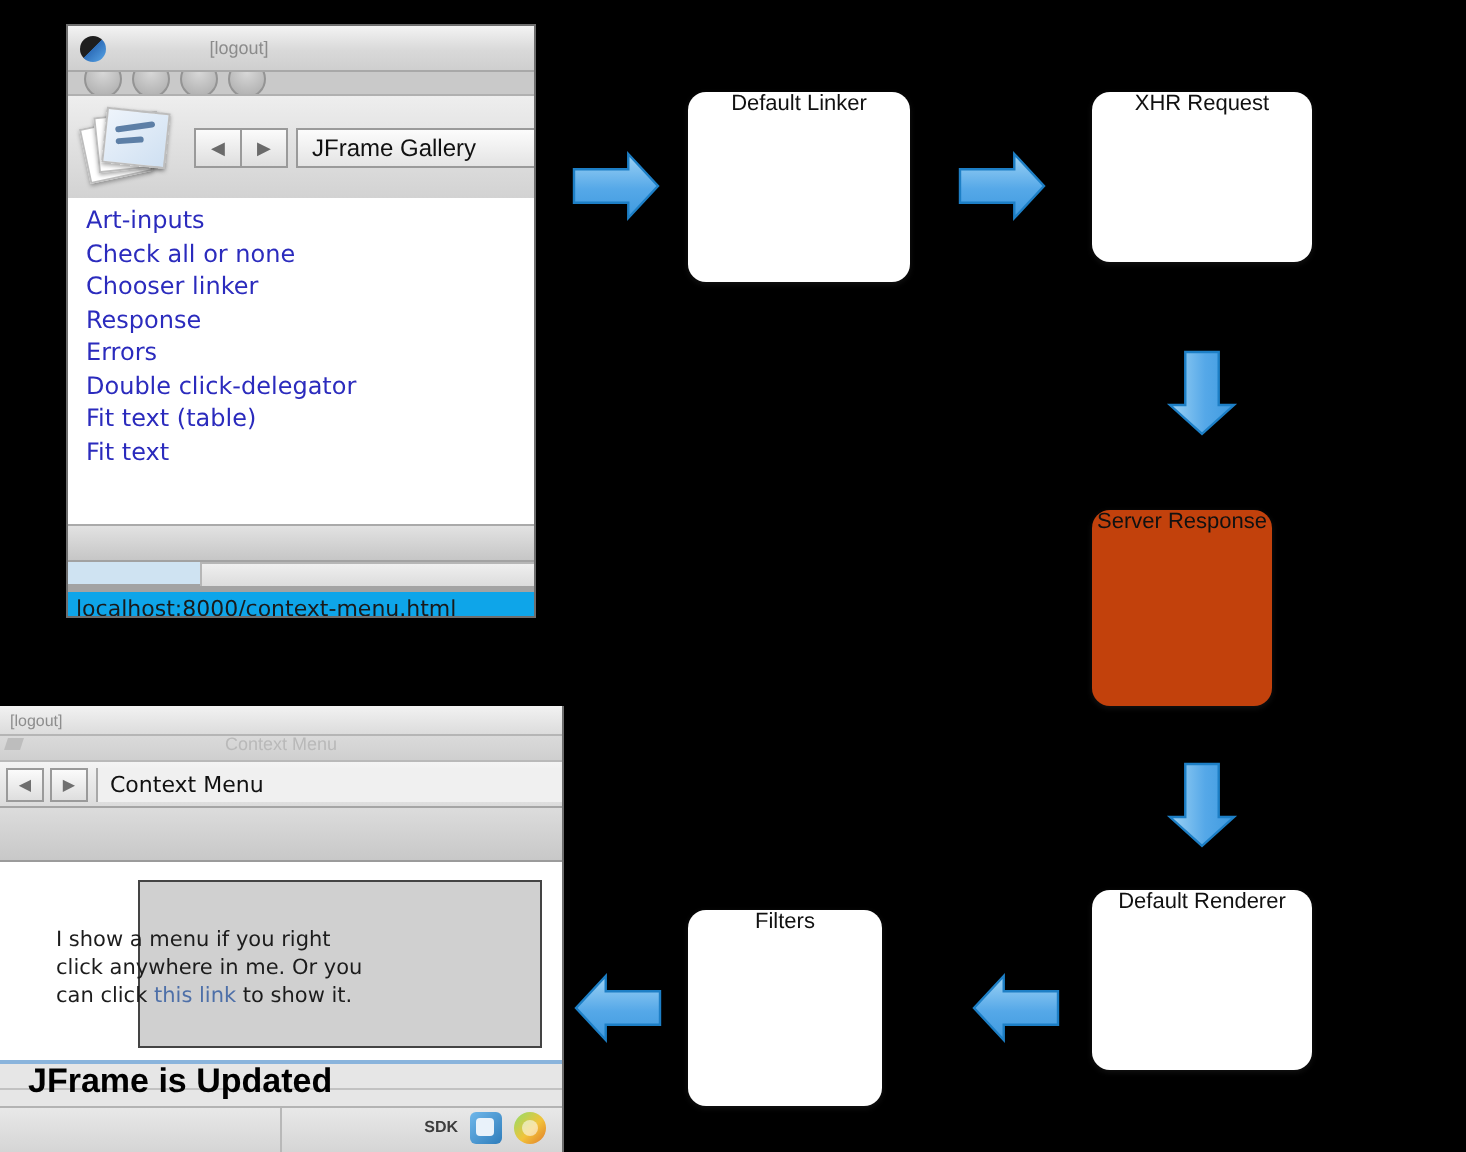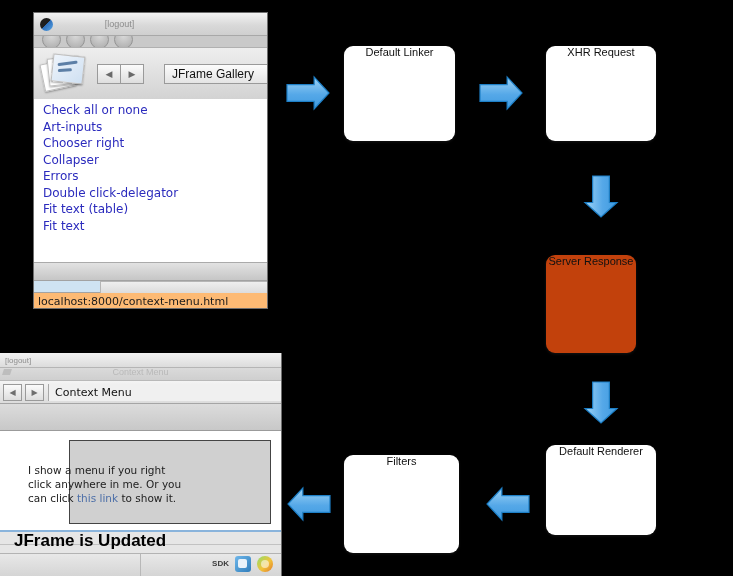--- a/index.html
+++ b/index.html
@@ -39,38 +39,38 @@
   .ph3:before{content:"";position:absolute;left:4px;top:6px;width:20px;height:3px;
        background:#5d7fa6;border-radius:2px;transform:rotate(-14deg);}
   .ph3:after{content:"";position:absolute;left:5px;top:13px;width:14px;height:3px;
        background:#5d7fa6;border-radius:2px;transform:rotate(-10deg);}
 
   .navgroup{position:absolute;left:63px;top:16px;display:flex;align-items:stretch;height:20px;}
   .navbtn{width:22px;background:linear-gradient(to bottom,#fbfbfb,#dedede);
         border:1px solid #9a9a9a;display:flex;align-items:center;justify-content:center;
         font-size:9px;color:#6a6a6a;}
   .navbtn+.navbtn{border-left:none;}
-  .addrbar{margin-left:20px;min-width:150px;background:linear-gradient(to bottom,#fcfcfc,#e4e4e4);
+  .addrbar{margin-left:4px;min-width:150px;background:linear-gradient(to bottom,#fcfcfc,#e4e4e4);
         border:1px solid #9a9a9a;display:flex;align-items:center;padding:0 7px;
         font-size:12px;color:#111;}
 
   #win-top .page{position:absolute;left:0;top:86px;right:0;bottom:0;background:#fff;}
   .linklist{padding:3px 0 0 9px;}
   .linklist a{display:block;font-size:12px;color:#2b2bbd;text-decoration:none;
         line-height:16.5px;font-family:"DejaVu Sans",sans-serif;}
   .linklist a.underl{text-decoration:underline;}
 
   .botchrome{position:absolute;left:0;right:0;bottom:0;height:46px;}
   .graystrip{height:17px;background:linear-gradient(to bottom,#e2e2e2,#c6c6c6);
         border-top:1px solid #aaa;border-bottom:1px solid #a2a2a2;}
   .bluestrip{height:11px;background:#cfe3f2;position:relative;}
   .bluestrip .inner{position:absolute;left:66px;right:0;top:0;bottom:-1px;
         background:linear-gradient(to bottom,#efefef,#dcdcdc);border-left:1px solid #b6b6b6;
         border-top:1px solid #b6b6b6;}
-  .statusbar{height:16px;background:#fdba74;border-top:1px solid #a3a3a3;
+  .statusbar{height:16px;background:#0ea5e9;border-top:4px solid #a3a3a3;
         display:flex;align-items:center;padding-left:4px;}
   .statusbar span{font-size:11px;color:#1a1a1a;font-family:"DejaVu Sans",sans-serif;}
 
   
   #win-bot{left:0px;top:353px;width:281px;height:223px;background:#fff;overflow:hidden;
         border-right:1px solid #6e6e6e;}
   #win-bot .titlebar2{height:14px;background:linear-gradient(to bottom,#f2f2f2,#dcdcdc);
         display:flex;align-items:center;padding-left:5px;border-bottom:1px solid #b5b5b5;}
   .logout2{font-size:8px;color:#8d8d8d;}
   .ghosttitle{height:12px;background:linear-gradient(to bottom,#dadada,#cfcfcf);
@@ -147,24 +147,24 @@
       </div>
       <div class="navgroup">
         <div class="navbtn">◀</div>
         <div class="navbtn">▶</div>
         <div class="addrbar">JFrame Gallery</div>
       </div>
     </div>
 
     <div class="page">
       <div class="linklist">
+        <a href="#">Art-inputs</a>
         <a href="#">Check all or none</a>
-        <a href="#">Art-inputs</a>
-        <a href="#">Chooser right</a>
-        <a href="#">Collapser</a>
+        <a href="#">Chooser linker</a>
+        <a href="#">Response</a>
         <a href="#">Errors</a>
         <a href="#">Double click-delegator</a>
         <a href="#">Fit text (table)</a>
         <a href="#">Fit text</a>
       </div>
 
       <div class="botchrome">
         <div class="graystrip"></div>
         <div class="bluestrip">
           <div class="inner"></div>
@@ -212,30 +212,30 @@
       <div class="sdk">SDK</div>
       <div class="tray-i tray-a"></div>
       <div class="tray-i tray-b"></div>
     </div>
   </div>
 
   <div id="flowchart" class="abs" style="left:0;top:0;width:733px;height:576px;pointer-events:none;">
       <div class="node" style="left: 344px; top: 46px; width: 111px; height: 95px; background: rgb(255, 255, 255); pointer-events: auto;">
         <span>Default Linker</span>
       </div>
-      <div class="node" style="left: 546px; top: 46px; width: 110px; height: 95px; background: rgb(255, 255, 255); pointer-events: auto;">
+      <div class="node" style="left: 546px; top: 46px; width: 110px; height: 85px; background: rgb(255, 255, 255); pointer-events: auto;">
         <span>XHR Request</span>
       </div>
       <div class="node" style="left: 546px; top: 255px; width: 90px; height: 98px; background: #c2410c; pointer-events: auto;">
         <span>Server Response</span>
       </div>
       <div class="node" style="left: 546px; top: 445px; width: 110px; height: 90px; background: rgb(255, 255, 255); pointer-events: auto;">
         <span>Default Renderer</span>
       </div>
-      <div class="node" style="left: 344px; top: 455px; width: 115px; height: 98px; background: rgb(255, 255, 255); pointer-events: auto;">
+      <div class="node" style="left: 344px; top: 455px; width: 97px; height: 98px; background: rgb(255, 255, 255); pointer-events: auto;">
         <span>Filters</span>
       </div>
       <svg class="arrow" width="47" height="38" style="left: 285px; top: 74px;">
         <defs>
           <linearGradient id="g_arrowintolinker" x1="0" y1="0" x2="0" y2="1">
         <stop offset="0%" stop-color="#9ed3f5"></stop>
             <stop offset="55%" stop-color="#55a8e8"></stop>
         <stop offset="100%" stop-color="#3f9adf"></stop>
           </linearGradient>
         </defs>

